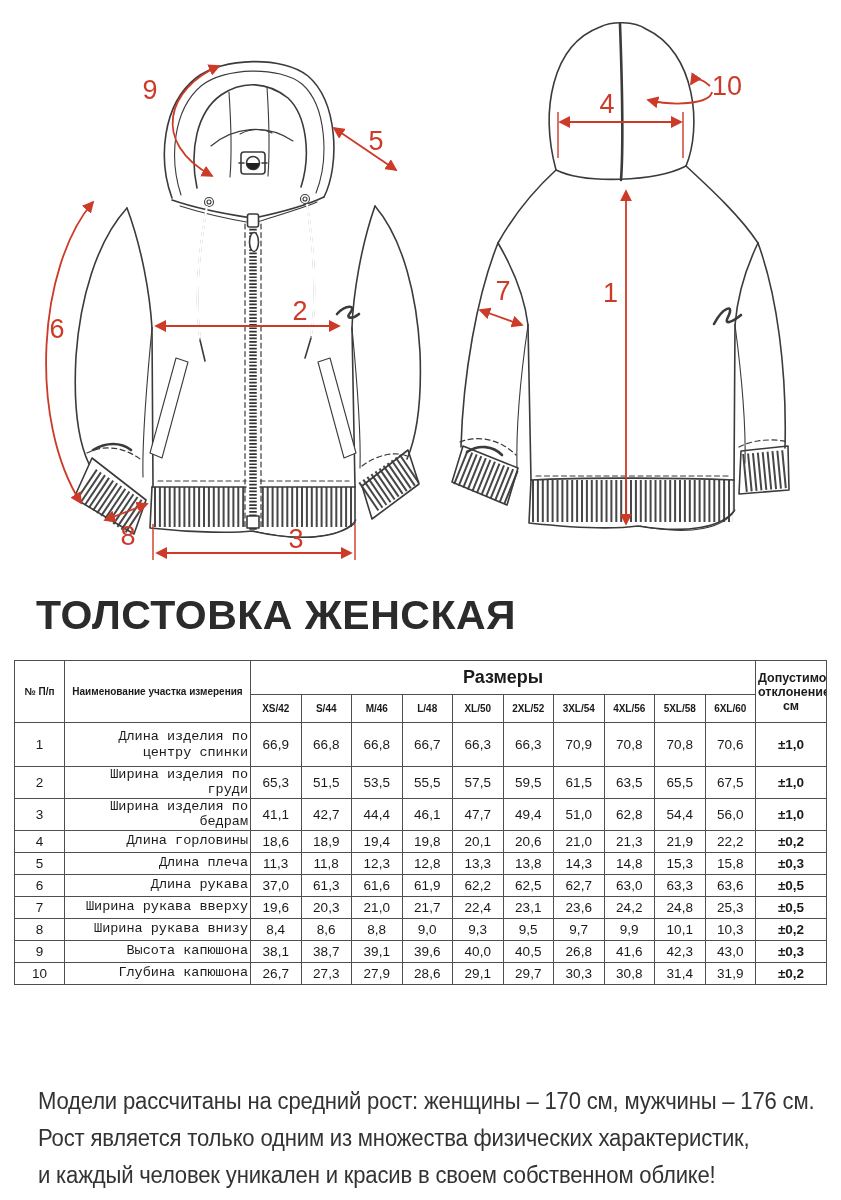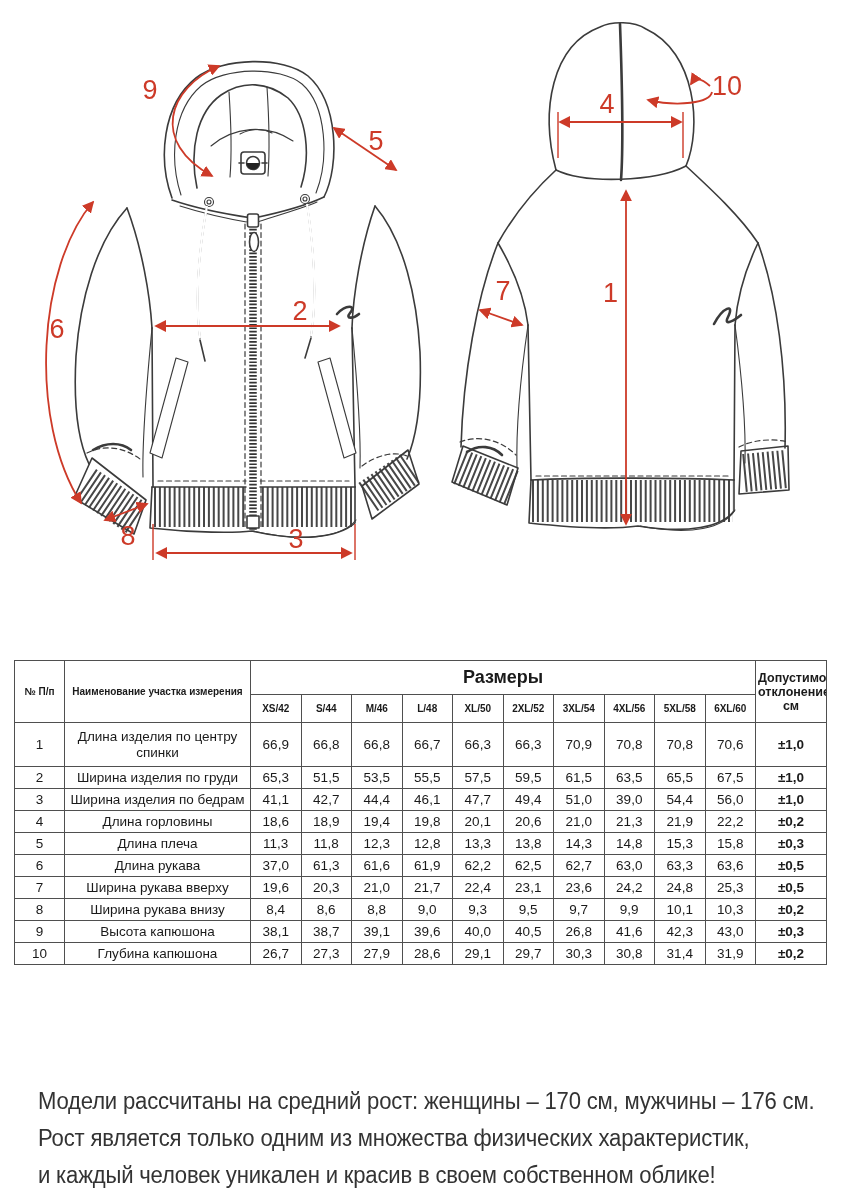--- a/index.html
+++ b/index.html
@@ -24,21 +24,21 @@
   
   #tablewrap{position:absolute;left:14px;top:660px;}
   table{border-collapse:collapse;table-layout:fixed;width:813px;background:#fff;}
   th,td{border:1px solid #4f4f4f;padding:0 2px;color:#1a1a1a;overflow:hidden;}
   thead th{font-size:10px;font-weight:bold;text-align:center;line-height:1.12;}
   thead .razm{font-size:18px;}
   thead .tolh{font-size:12.5px;}
   tr.h1{height:34px;} tr.h2{height:28px;margin-left:48px;}
   tbody tr{height:22px;} tbody tr.first{height:44px;}
   tbody td{font-size:13.5px;text-align:center;}
-  tbody td.name{text-align:center;line-height:1.14;}
+  tbody td.name{text-align:right;line-height:1.14;font-family:Liberation Mono, monospace;}
   tbody td.tol{font-weight:bold;}
   col.c-num{width:50px;} col.c-name{width:186px;} col.c-tol{width:71px;}
   
   #footer{position:absolute;left:38px;top:1083px;color:#333;}
   #footer div{font-size:23.5px;line-height:37px;letter-spacing:-.2px;
               transform:scaleX(.94);transform-origin:left center;white-space:nowrap;}
 </style>
 </head>
 <body>
 
@@ -185,20 +185,21 @@
       <path class="red" marker-end="url(#ah)" d="M 710 86 C 700 77, 695 78, 691 84"></path>
       <path class="red" marker-end="url(#ah)" d="M 712 92 C 710 103, 678 107, 648 100"></path>
       <text class="rlabel" x="712" y="95" text-anchor="start">10</text>
       <path class="red" marker-start="url(#ah)" marker-end="url(#ah)" d="M 626 191 L 626 524"></path>
       <text class="rlabel" x="618" y="302" text-anchor="end">1</text>
       <path class="red" marker-start="url(#ah)" marker-end="url(#ah)" d="M 480 310 L 522 325"></path>
       <text class="rlabel" x="503" y="300" text-anchor="middle">7</text>
     </g>
   </svg>
 
+  <div id="title">ТОЛСТОВКА ЖЕНСКАЯ</div>
 
   <div id="tablewrap">
     <table id="sizetable">
         <colgroup>
           <col class="c-num">
           <col class="c-name">
           <col>
           <col>
           <col>
           <col>
@@ -264,21 +265,21 @@
           <tr>
             <td>3</td>
             <td class="name">Ширина изделия по бедрам</td>
             <td>41,1</td>
             <td>42,7</td>
             <td>44,4</td>
             <td>46,1</td>
             <td>47,7</td>
             <td>49,4</td>
             <td>51,0</td>
-            <td>39,0</td>
+            <td>62,8</td>
             <td>54,4</td>
             <td>56,0</td>
             <td class="tol">±1,0</td>
           </tr>
           <tr>
             <td>4</td>
             <td class="name">Длина горловины</td>
             <td>18,6</td>
             <td>18,9</td>
             <td>19,4</td>

